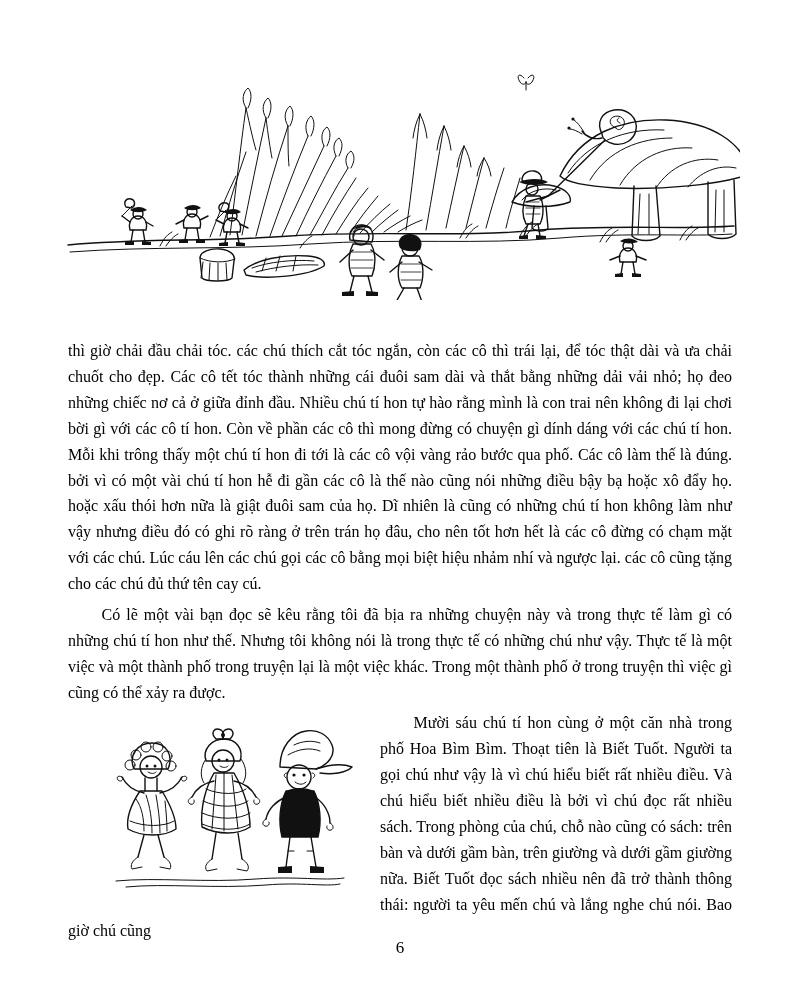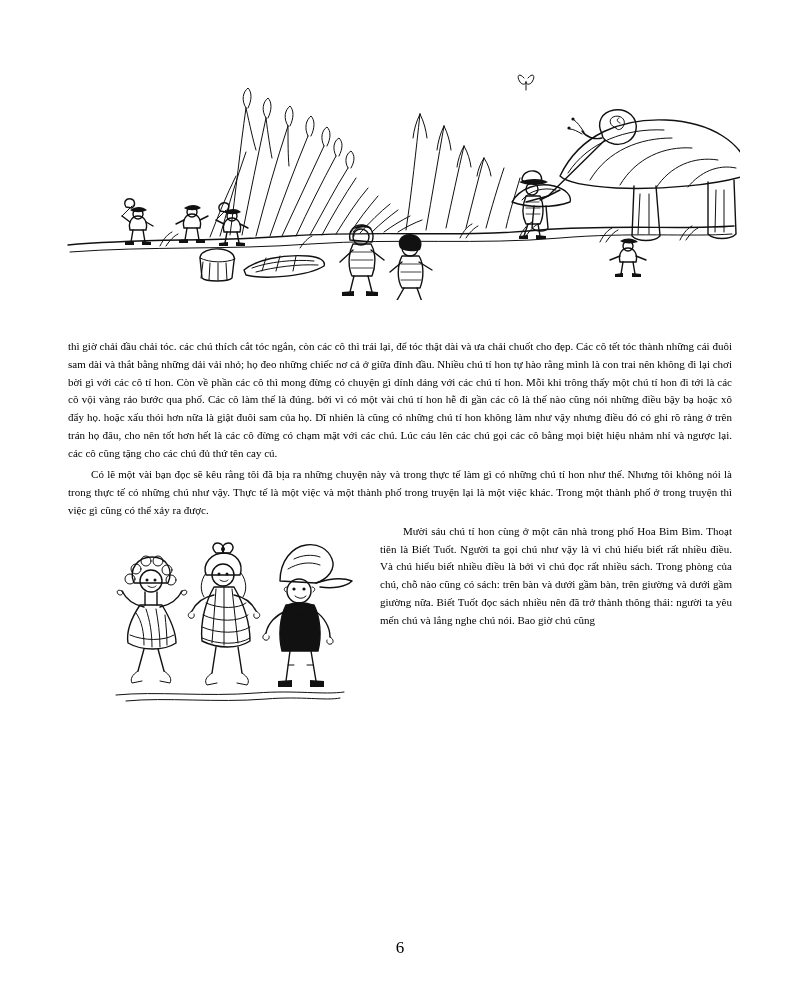--- a/index.html
+++ b/index.html
@@ -32,21 +32,21 @@
     height: 270px;
   }
   .top-illustration svg { display: block; width: 100%; height: 100%; }
 
   
   .body-text {
     position: absolute;
     left: 68px;
     top: 338px;
     width: 664px;
-    font-size: 11px;
+    font-size: 16px;
     line-height: 1.62;
     text-align: justify;
     text-justify: inter-word;
   }
   .body-text p {
     margin: 0;
   }
   .body-text p.indent {
     text-indent: 2.1em;
   }

